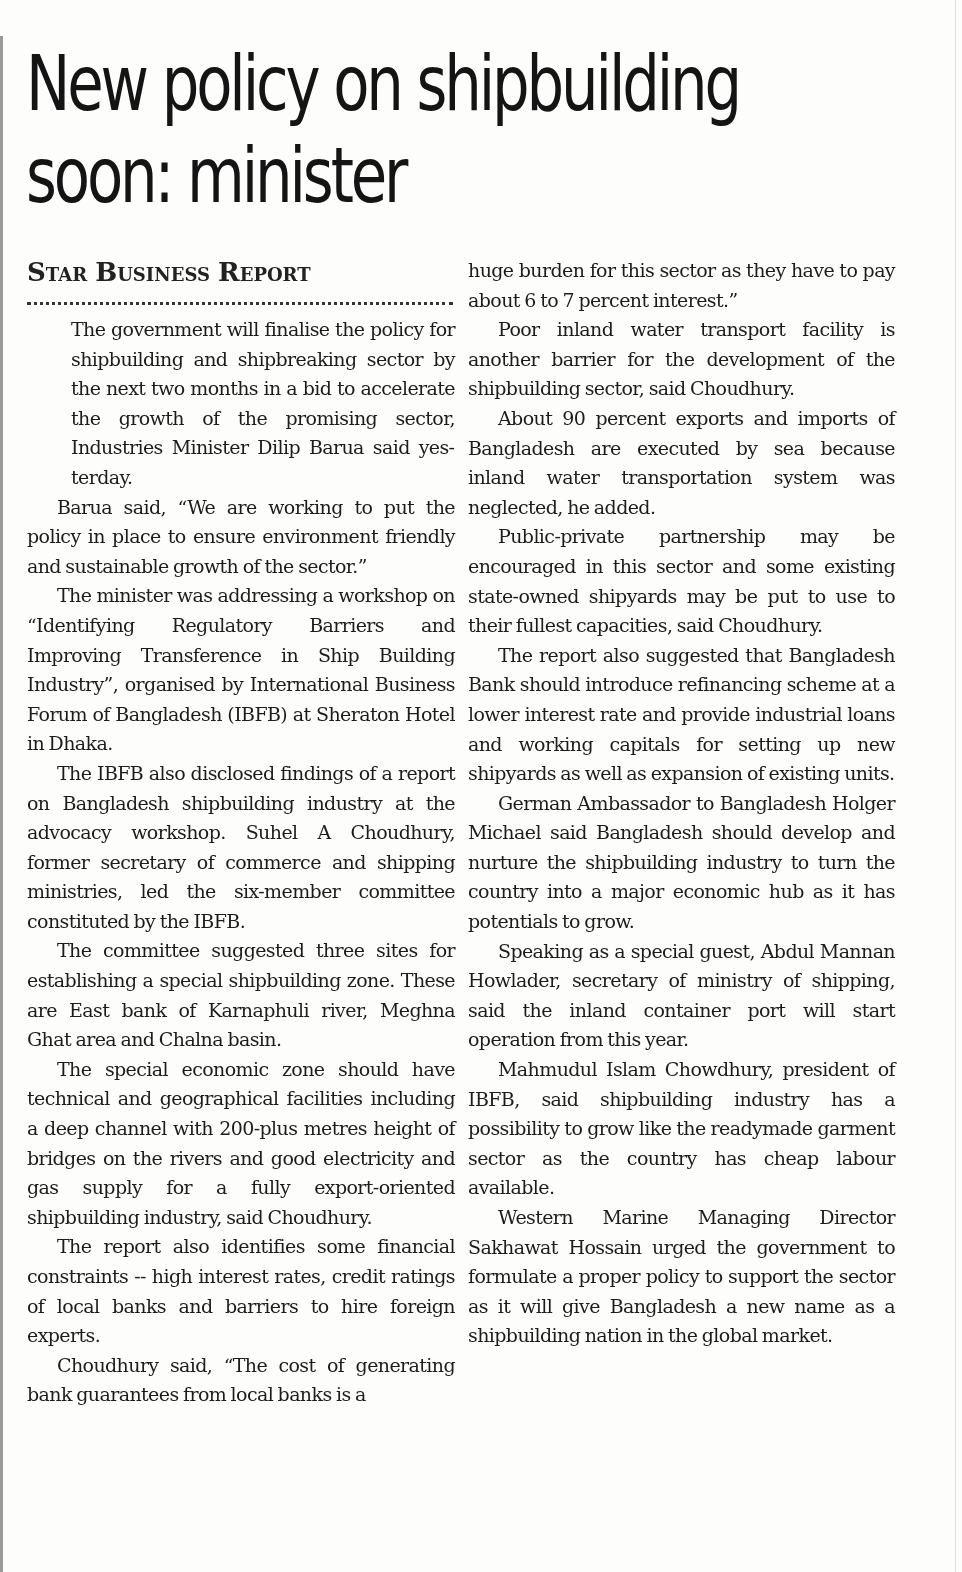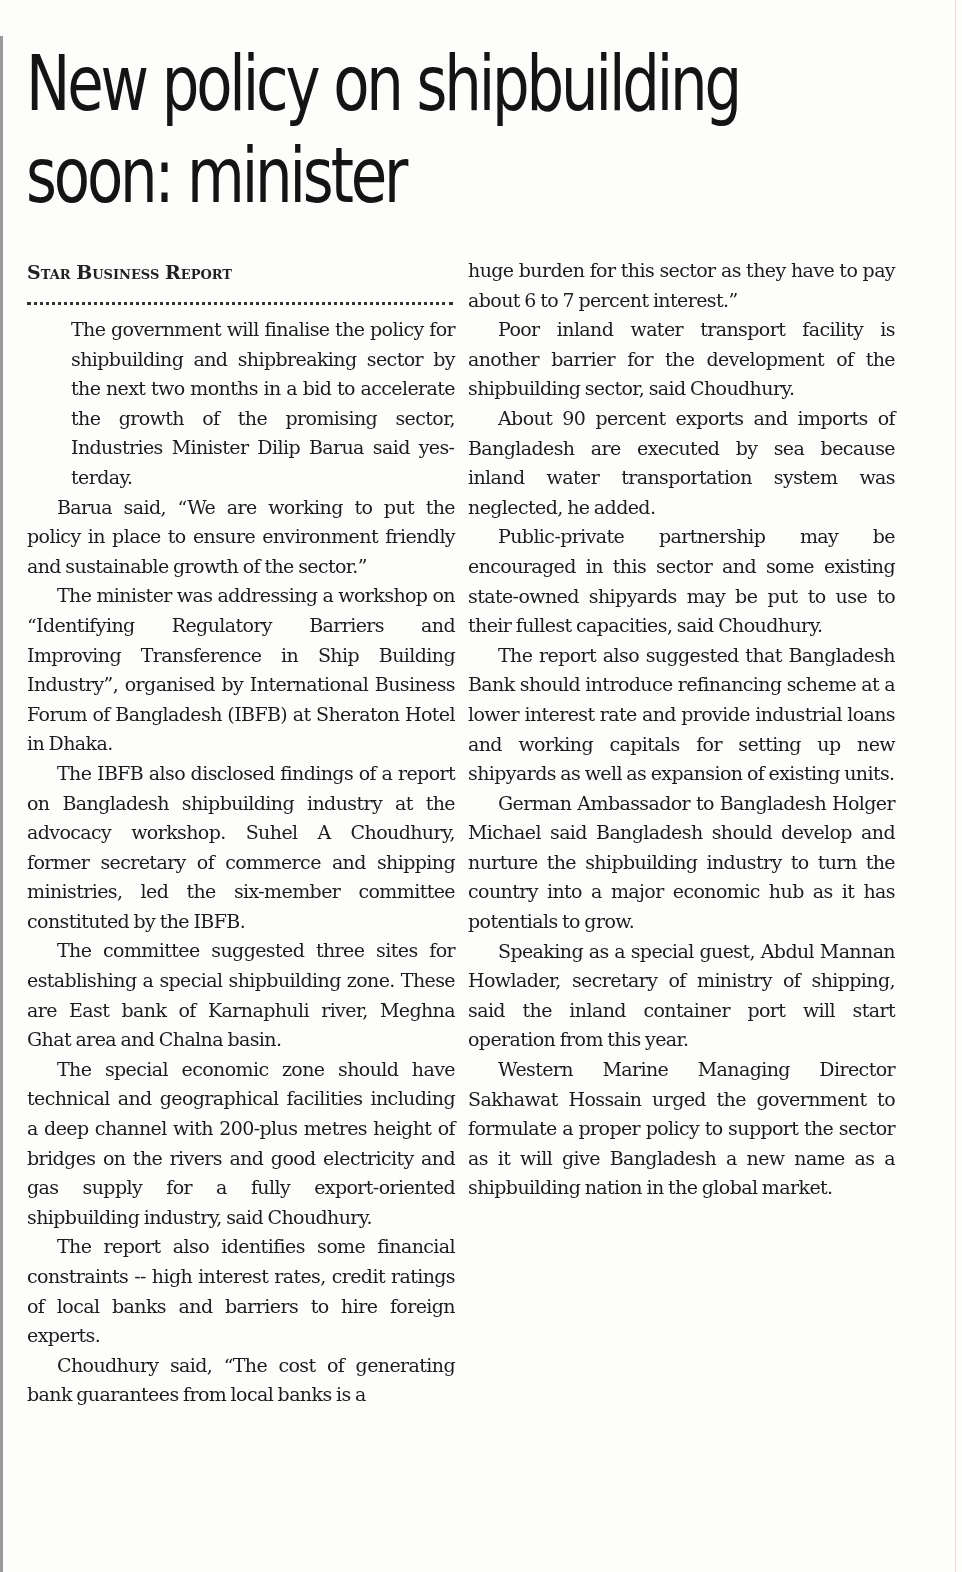--- a/index.html
+++ b/index.html
@@ -58,21 +58,21 @@
       word-spacing: -1px;
       hyphens: manual;
       color: #1c1c1c;
     }
     .col-left { left: 27px; width: 428px; }
     .col-right { left: 468px; width: 427px; }
     .byline {
       font-family: "DejaVu Serif", serif;
       font-variant: small-caps;
       font-weight: bold;
-      font-size: 19px;
+      font-size: 26px;
       letter-spacing: 0px;
       line-height: 32px;
       margin: 0;
       text-align: left;
       color: #222;
     }
     .dots {
       height: 10px;
       margin: 4px 0 10px 0;
       border-bottom: 3px dotted #333;
@@ -110,14 +110,15 @@
 </div>
 
 <div class="col col-right">
   <p class="cont">huge burden for this sector as they have to pay about 6 to 7 percent interest.”</p>
   <p>Poor inland water transport facility is another barrier for the development of the shipbuilding sector, said Choudhury.</p>
   <p>About 90 percent exports and imports of Bangladesh are executed by sea because inland water transportation system was neglected, he added.</p>
   <p>Public-private partnership may be encouraged in this sector and some existing state-owned shipyards may be put to use to their fullest capacities, said Choudhury.</p>
   <p>The report also suggested that Bangla­desh Bank should introduce refinancing scheme at a lower interest rate and pro­vide industrial loans and working capi­tals for setting up new shipyards as well as expansion of existing units.</p>
   <p>German Ambassador to Bangladesh Holger Michael said Bangladesh should develop and nurture the shipbuilding industry to turn the country into a major economic hub as it has potentials to grow.</p>
   <p>Speaking as a special guest, Abdul Mannan Howlader, secretary of ministry of shipping, said the inland container port will start operation from this year.</p>
+  <p>Mahmudul Islam Chowdhury, presi­dent of IBFB, said shipbuilding industry has a possibility to grow like the readymade garment sector as the coun­try has cheap labour available.</p>
   <p>Western Marine Managing Director Sakhawat Hossain urged the govern­ment to formulate a proper policy to support the sector as it will give Bangla­desh a new name as a shipbuilding nation in the global market.</p>
 </div>
 
 </body></html>

